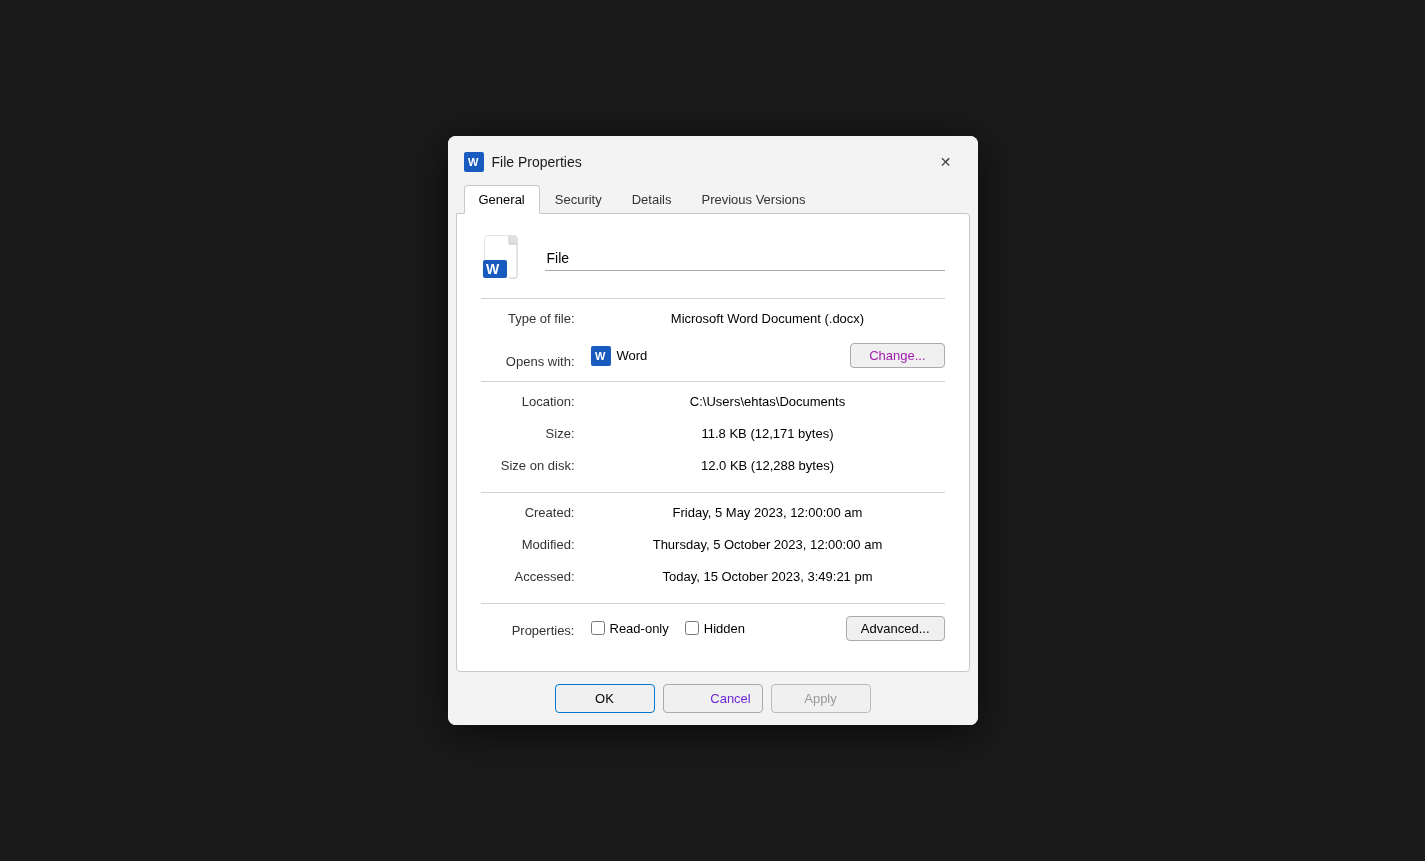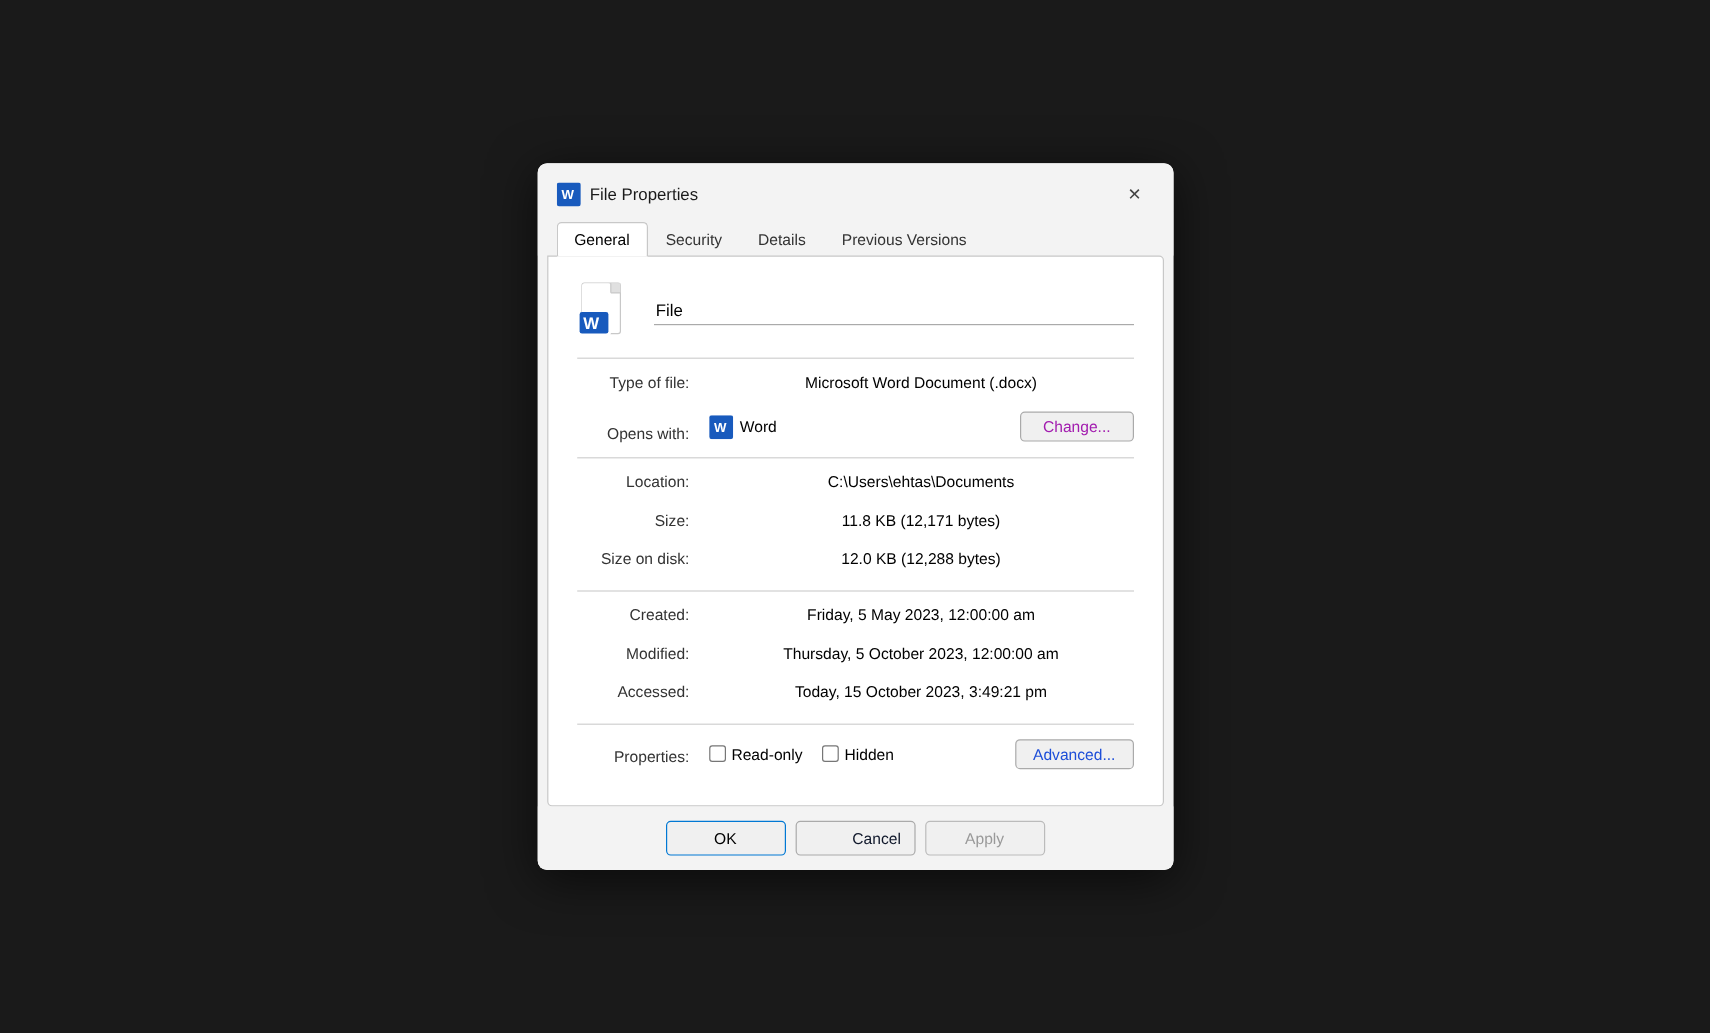--- a/index.html
+++ b/index.html
@@ -201,21 +201,21 @@
     }
 
     .advanced-btn {
       margin-left: auto;
       padding: 4px 14px;
       background: #f0f0f0;
       border: 1px solid #aaa;
       border-radius: 4px;
       cursor: pointer;
       font-size: 13px;
-      color: #1d4ed8;
+      color: #000000;
     }
 
     
     .bottom-bar {
       background: #f3f3f3;
       padding: 12px 16px;
       display: flex;
       justify-content: center;
       gap: 8px;
     }
@@ -230,21 +230,21 @@
     }
 
     .btn-ok {
       background: #f0f0f0;
       color: #000;
       border-color: #0078d4;
     }
 
     .btn-cancel {
       background: #f0f0f0;
-      color: #0f172a;
+      color: #6d28d9;
       padding-left: 36px;
     }
 
     .btn-apply {
       background: #f0f0f0;
       color: #999;
       border-color: #bbb;
       cursor: default;
     }
 

